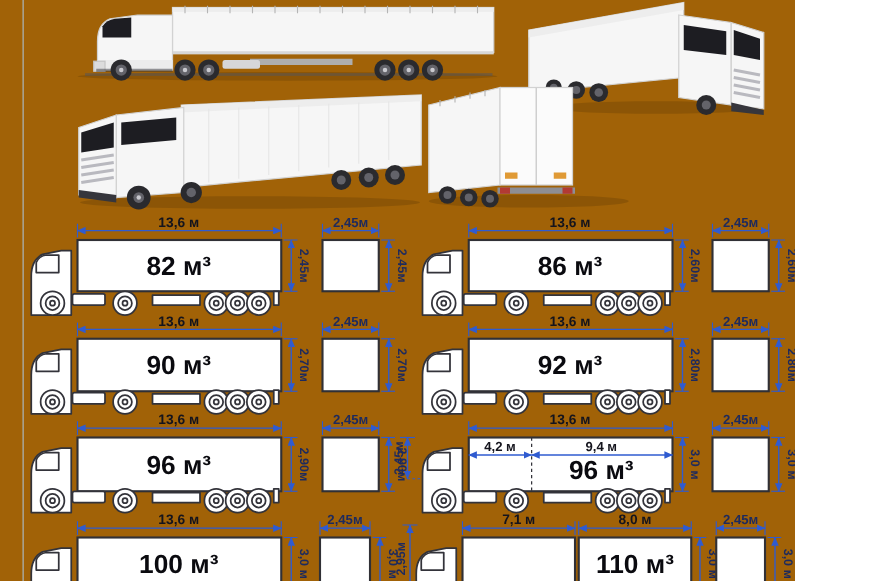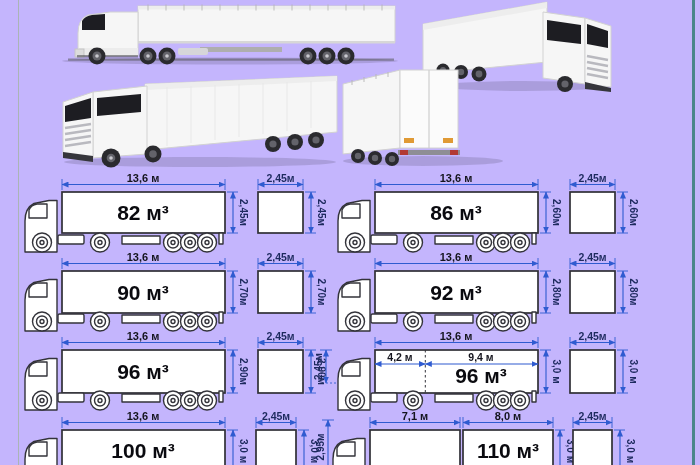--- a/index.html
+++ b/index.html
@@ -1,16 +1,16 @@
 <!DOCTYPE html>
 <html><head>
 <meta charset="utf-8">
 <style>
   html,body { margin:0; padding:0; background:#ffffff; }
-  .page { position:relative; width:700px; height:465px; background:#c4b5fd; overflow:hidden;
+  .page { position:relative; width:636px; height:465px; background:#a16207; overflow:hidden;
           font-family:"Liberation Sans", sans-serif; }
   .border-left  { position:absolute; left:18px; top:0; bottom:0; width:1px; background:#aab4b6; }
   .border-right { position:absolute; left:692px; top:0; bottom:0; width:2.5px; background:#4a858c; }
   .photo { position:absolute; }
   .diagram-svg { position:absolute; left:0; top:170px; }
 
   
   text { font-family:"Liberation Sans", sans-serif; }
   .len   { font-size:11px;   font-weight:bold; fill:#14141d; text-anchor:middle; }
   .len2  { font-size:10.5px; font-weight:bold; fill:#1d2a5e; text-anchor:middle; }

